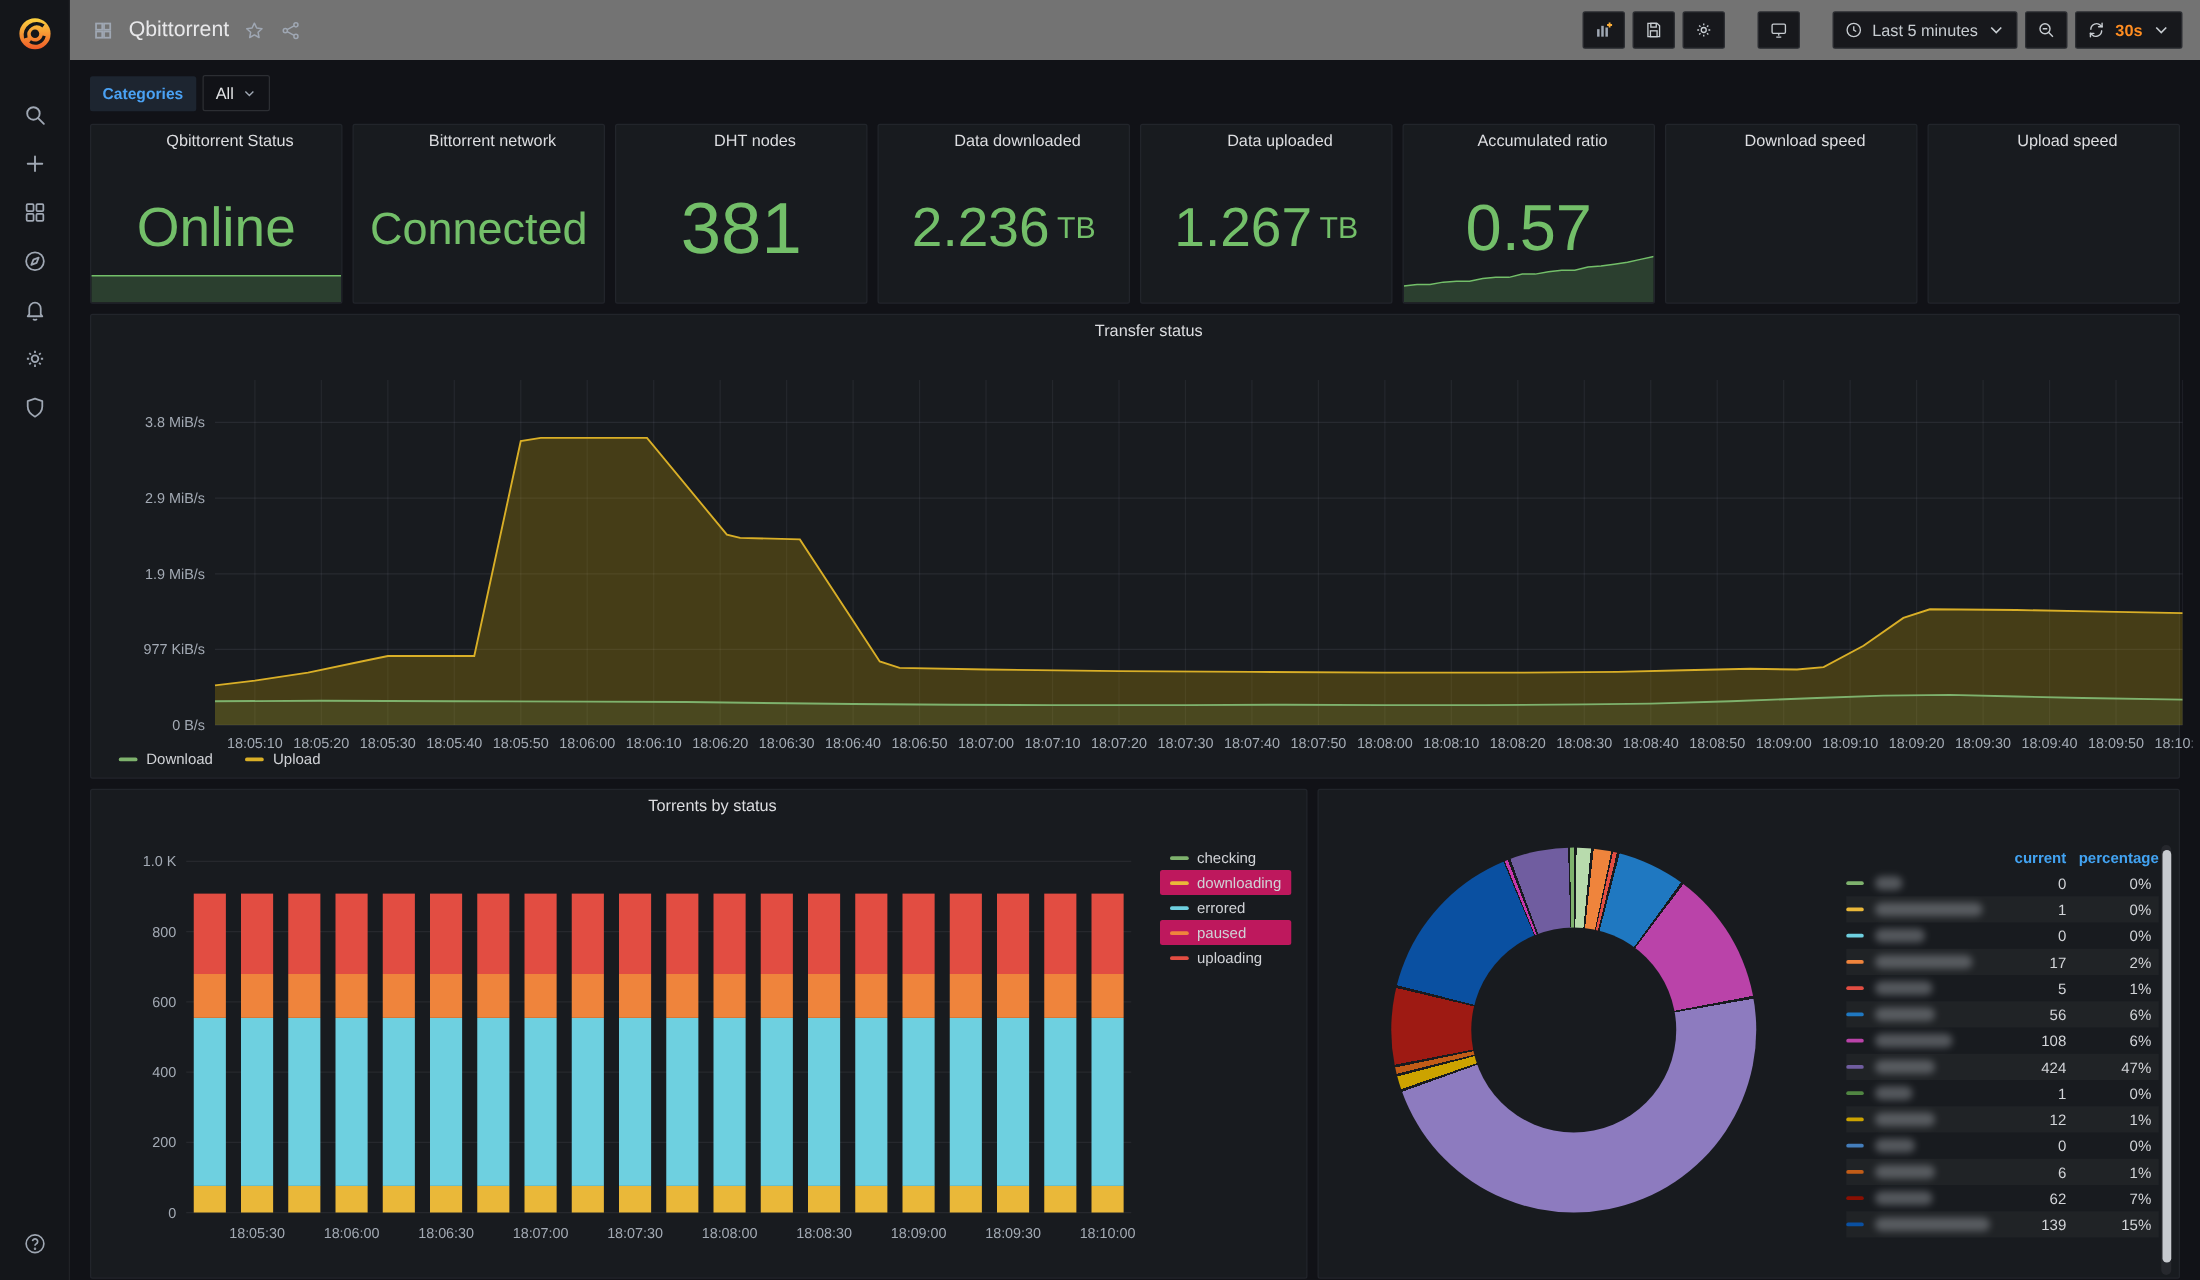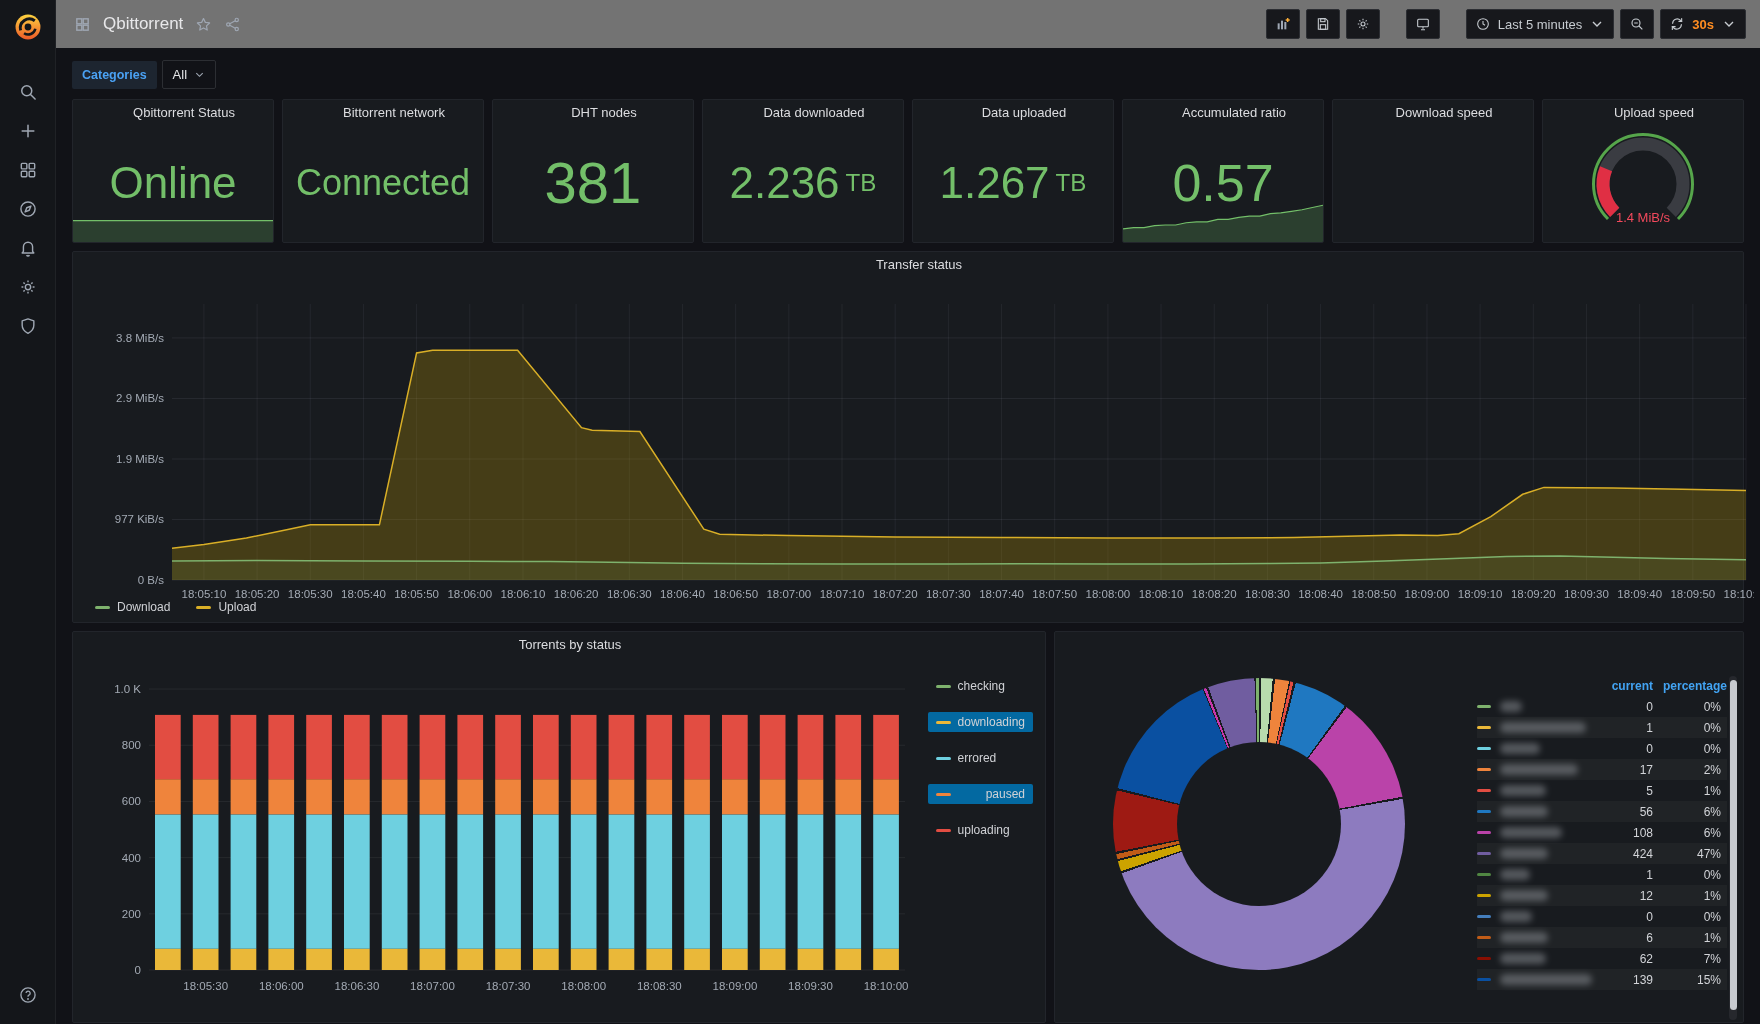--- a/index.html
+++ b/index.html
@@ -61,23 +61,23 @@
   .legend { position:absolute; left:18px; bottom:6px; display:flex; gap:18px; font-size:12px;
     color:#d0d2d6; }
   .leg-item { display:flex; align-items:center; gap:7px; cursor:pointer; padding:2px 4px; border-radius:2px;}
   .leg-dash { width:15px; height:3px; border-radius:2px; }
 
   
   .bottom-row { margin-top:8px; display:flex; gap:8px; height:392px; }
   .status-panel { width:974px; flex:0 0 974px; }
   .cat-panel { flex:1; }
   .status-legend { position:absolute; right:12px; top:44px; display:flex; flex-direction:column;
-    gap:16px; font-size:12px; color:#d0d2d6; }
+    gap:0; font-size:12px; color:#d0d2d6; }
   .status-legend .leg-item { padding:3px 8px; }
-  .status-legend .leg-item.hl { background:#0369a1;justify-content:space-between; }
+  .status-legend .leg-item.hl { background:#be185d; }
 
   
   .donut { position:absolute; width:292px; height:292px; border-radius:50%; left:58px; top:46px; }
   .donut-hole { position:absolute; width:164px; height:164px; border-radius:50%; background:#181b1f;
     left:64px; top:64px; }
 
   
   .cat-table { position:absolute; right:16px; top:44px; width:250px; font-size:12px; }
   .cat-head { display:flex; height:20px; align-items:center; font-weight:700; color:#42a3f2; }
   .cat-head .c1 { flex:1; }
@@ -313,28 +313,20 @@
             <svg class="spark" height="52" viewBox="0 0 100 30" preserveAspectRatio="none">
               <path d="M0.0 22.4 L5.3 21.7 L10.5 21.7 L15.8 20.6 L21.1 20.2 L26.3 20.2 L31.6 18.9 L36.8 18.4 L42.1 18.4 L47.4 16.9 L52.6 16.9 L57.9 15.8 L63.2 15.1 L68.4 15.1 L73.7 13.6 L78.9 13.2 L84.2 12.3 L89.5 11.4 L94.7 10.1 L100.0 8.8 L100 30 L0 30 Z" fill="rgba(115,191,105,0.22)" stroke="none"></path>
               <path d="M0.0 22.4 L5.3 21.7 L10.5 21.7 L15.8 20.6 L21.1 20.2 L26.3 20.2 L31.6 18.9 L36.8 18.4 L42.1 18.4 L47.4 16.9 L52.6 16.9 L57.9 15.8 L63.2 15.1 L68.4 15.1 L73.7 13.6 L78.9 13.2 L84.2 12.3 L89.5 11.4 L94.7 10.1 L100.0 8.8" fill="none" stroke="#73bf69" stroke-width="1.2" vector-effect="non-scaling-stroke"></path>
             </svg>
           </div>
           <div class="panel">
             <div class="ptitle">Download speed</div>
           </div>
           <div class="panel">
             <div class="ptitle">Upload speed</div>
-            <div class="gaugewrap">
-              <svg width="150" height="112" viewBox="0 0 150 112">
-                <path d="M 46.72 84.28 A 40 40 0 1 1 103.28 84.28" stroke="#3a3c42" stroke-width="13" fill="none"></path>
-                <path d="M 40.00 91.00 A 49.5 49.5 0 1 1 110.00 91.00" stroke="#56a64b" stroke-width="3" fill="none"></path>
-                <path d="M 46.72 84.28 A 40 40 0 0 1 38.04 40.69" stroke="#e02f44" stroke-width="13" fill="none"></path>
-                <text x="75" y="94" text-anchor="middle" fill="#f2495c" font-size="13">1.4 MiB/s</text>
-              </svg>
-            </div>
           </div>
         </div>
 
       <div class="panel transfer">
         <div class="ptitle">Transfer status</div>
         <svg id="transferSvg" width="1648" height="336" style="display:block;margin-left:11px;">
             <line x1="97.9054054054054" x2="97.9054054054054" y1="26" y2="302" stroke="rgba(204,204,220,0.07)"></line>
             <line x1="151.0810810810811" x2="151.0810810810811" y1="26" y2="302" stroke="rgba(204,204,220,0.07)"></line>
             <line x1="204.25675675675677" x2="204.25675675675677" y1="26" y2="302" stroke="rgba(204,204,220,0.07)"></line>
             <line x1="257.43243243243245" x2="257.43243243243245" y1="26" y2="302" stroke="rgba(204,204,220,0.07)"></line>

